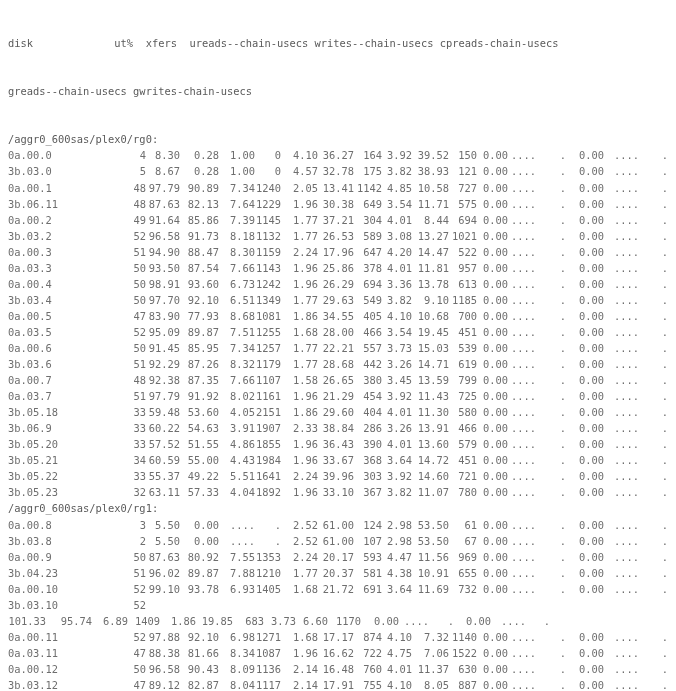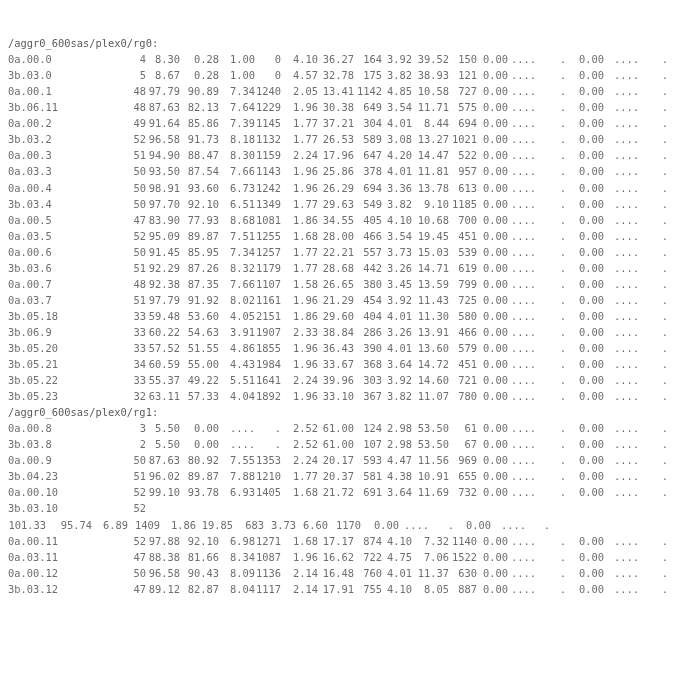--- a/index.html
+++ b/index.html
@@ -16,14 +16,16 @@
   .line { height: 16.05px; position: relative; }
   .cell { position: absolute; top: 0; white-space: pre; }
   .hdr, .grp { position: absolute; left: 0; top: 0; }
   .hdr { color: #5a5a5a; }
   .grp { color: #5a5a5a; }
 </style>
 </head>
 <body>
 
 <div id="term">
+  <div class="line"><span class="hdr">disk             ut%  xfers  ureads--chain-usecs writes--chain-usecs cpreads-chain-usecs</span></div>
+  <div class="line"><span class="hdr">greads--chain-usecs gwrites-chain-usecs</span></div>
   <div id="body-lines"><div class="line"><span class="grp">/aggr0_600sas/plex0/rg0:</span></div><div class="line"><span class="cell" style="left: 0px;">0a.00.0</span><span class="cell" style="left: 131.734px;">4</span><span class="cell" style="left: 146.969px;">8.30</span><span class="cell" style="left: 185.969px;">0.28</span><span class="cell" style="left: 221.969px;">1.00</span><span class="cell" style="left: 266.734px;">0</span><span class="cell" style="left: 284.969px;">4.10</span><span class="cell" style="left: 314.719px;">36.27</span><span class="cell" style="left: 355.219px;">164</span><span class="cell" style="left: 378.969px;">3.92</span><span class="cell" style="left: 409.719px;">39.52</span><span class="cell" style="left: 450.219px;">150</span><span class="cell" style="left: 474.969px;">0.00</span><span class="cell" style="left: 502.969px;">....</span><span class="cell" style="left: 551.734px;">.</span><span class="cell" style="left: 570.969px;">0.00</span><span class="cell" style="left: 605.969px;">....</span><span class="cell" style="left: 653.734px;">.</span></div><div class="line"><span class="cell" style="left: 0px;">3b.03.0</span><span class="cell" style="left: 131.734px;">5</span><span class="cell" style="left: 146.969px;">8.67</span><span class="cell" style="left: 185.969px;">0.28</span><span class="cell" style="left: 221.969px;">1.00</span><span class="cell" style="left: 266.734px;">0</span><span class="cell" style="left: 284.969px;">4.57</span><span class="cell" style="left: 314.719px;">32.78</span><span class="cell" style="left: 355.219px;">175</span><span class="cell" style="left: 378.969px;">3.82</span><span class="cell" style="left: 409.719px;">38.93</span><span class="cell" style="left: 450.219px;">121</span><span class="cell" style="left: 474.969px;">0.00</span><span class="cell" style="left: 502.969px;">....</span><span class="cell" style="left: 551.734px;">.</span><span class="cell" style="left: 570.969px;">0.00</span><span class="cell" style="left: 605.969px;">....</span><span class="cell" style="left: 653.734px;">.</span></div><div class="line"><span class="cell" style="left: 0px;">0a.00.1</span><span class="cell" style="left: 125.484px;">48</span><span class="cell" style="left: 140.719px;">97.79</span><span class="cell" style="left: 179.719px;">90.89</span><span class="cell" style="left: 221.969px;">7.34</span><span class="cell" style="left: 247.969px;">1240</span><span class="cell" style="left: 284.969px;">2.05</span><span class="cell" style="left: 314.719px;">13.41</span><span class="cell" style="left: 348.969px;">1142</span><span class="cell" style="left: 378.969px;">4.85</span><span class="cell" style="left: 409.719px;">10.58</span><span class="cell" style="left: 450.219px;">727</span><span class="cell" style="left: 474.969px;">0.00</span><span class="cell" style="left: 502.969px;">....</span><span class="cell" style="left: 551.734px;">.</span><span class="cell" style="left: 570.969px;">0.00</span><span class="cell" style="left: 605.969px;">....</span><span class="cell" style="left: 653.734px;">.</span></div><div class="line"><span class="cell" style="left: 0px;">3b.06.11</span><span class="cell" style="left: 125.484px;">48</span><span class="cell" style="left: 140.719px;">87.63</span><span class="cell" style="left: 179.719px;">82.13</span><span class="cell" style="left: 221.969px;">7.64</span><span class="cell" style="left: 247.969px;">1229</span><span class="cell" style="left: 284.969px;">1.96</span><span class="cell" style="left: 314.719px;">30.38</span><span class="cell" style="left: 355.219px;">649</span><span class="cell" style="left: 378.969px;">3.54</span><span class="cell" style="left: 409.719px;">11.71</span><span class="cell" style="left: 450.219px;">575</span><span class="cell" style="left: 474.969px;">0.00</span><span class="cell" style="left: 502.969px;">....</span><span class="cell" style="left: 551.734px;">.</span><span class="cell" style="left: 570.969px;">0.00</span><span class="cell" style="left: 605.969px;">....</span><span class="cell" style="left: 653.734px;">.</span></div><div class="line"><span class="cell" style="left: 0px;">0a.00.2</span><span class="cell" style="left: 125.484px;">49</span><span class="cell" style="left: 140.719px;">91.64</span><span class="cell" style="left: 179.719px;">85.86</span><span class="cell" style="left: 221.969px;">7.39</span><span class="cell" style="left: 247.969px;">1145</span><span class="cell" style="left: 284.969px;">1.77</span><span class="cell" style="left: 314.719px;">37.21</span><span class="cell" style="left: 355.219px;">304</span><span class="cell" style="left: 378.969px;">4.01</span><span class="cell" style="left: 415.969px;">8.44</span><span class="cell" style="left: 450.219px;">694</span><span class="cell" style="left: 474.969px;">0.00</span><span class="cell" style="left: 502.969px;">....</span><span class="cell" style="left: 551.734px;">.</span><span class="cell" style="left: 570.969px;">0.00</span><span class="cell" style="left: 605.969px;">....</span><span class="cell" style="left: 653.734px;">.</span></div><div class="line"><span class="cell" style="left: 0px;">3b.03.2</span><span class="cell" style="left: 125.484px;">52</span><span class="cell" style="left: 140.719px;">96.58</span><span class="cell" style="left: 179.719px;">91.73</span><span class="cell" style="left: 221.969px;">8.18</span><span class="cell" style="left: 247.969px;">1132</span><span class="cell" style="left: 284.969px;">1.77</span><span class="cell" style="left: 314.719px;">26.53</span><span class="cell" style="left: 355.219px;">589</span><span class="cell" style="left: 378.969px;">3.08</span><span class="cell" style="left: 409.719px;">13.27</span><span class="cell" style="left: 443.969px;">1021</span><span class="cell" style="left: 474.969px;">0.00</span><span class="cell" style="left: 502.969px;">....</span><span class="cell" style="left: 551.734px;">.</span><span class="cell" style="left: 570.969px;">0.00</span><span class="cell" style="left: 605.969px;">....</span><span class="cell" style="left: 653.734px;">.</span></div><div class="line"><span class="cell" style="left: 0px;">0a.00.3</span><span class="cell" style="left: 125.484px;">51</span><span class="cell" style="left: 140.719px;">94.90</span><span class="cell" style="left: 179.719px;">88.47</span><span class="cell" style="left: 221.969px;">8.30</span><span class="cell" style="left: 247.969px;">1159</span><span class="cell" style="left: 284.969px;">2.24</span><span class="cell" style="left: 314.719px;">17.96</span><span class="cell" style="left: 355.219px;">647</span><span class="cell" style="left: 378.969px;">4.20</span><span class="cell" style="left: 409.719px;">14.47</span><span class="cell" style="left: 450.219px;">522</span><span class="cell" style="left: 474.969px;">0.00</span><span class="cell" style="left: 502.969px;">....</span><span class="cell" style="left: 551.734px;">.</span><span class="cell" style="left: 570.969px;">0.00</span><span class="cell" style="left: 605.969px;">....</span><span class="cell" style="left: 653.734px;">.</span></div><div class="line"><span class="cell" style="left: 0px;">0a.03.3</span><span class="cell" style="left: 125.484px;">50</span><span class="cell" style="left: 140.719px;">93.50</span><span class="cell" style="left: 179.719px;">87.54</span><span class="cell" style="left: 221.969px;">7.66</span><span class="cell" style="left: 247.969px;">1143</span><span class="cell" style="left: 284.969px;">1.96</span><span class="cell" style="left: 314.719px;">25.86</span><span class="cell" style="left: 355.219px;">378</span><span class="cell" style="left: 378.969px;">4.01</span><span class="cell" style="left: 409.719px;">11.81</span><span class="cell" style="left: 450.219px;">957</span><span class="cell" style="left: 474.969px;">0.00</span><span class="cell" style="left: 502.969px;">....</span><span class="cell" style="left: 551.734px;">.</span><span class="cell" style="left: 570.969px;">0.00</span><span class="cell" style="left: 605.969px;">....</span><span class="cell" style="left: 653.734px;">.</span></div><div class="line"><span class="cell" style="left: 0px;">0a.00.4</span><span class="cell" style="left: 125.484px;">50</span><span class="cell" style="left: 140.719px;">98.91</span><span class="cell" style="left: 179.719px;">93.60</span><span class="cell" style="left: 221.969px;">6.73</span><span class="cell" style="left: 247.969px;">1242</span><span class="cell" style="left: 284.969px;">1.96</span><span class="cell" style="left: 314.719px;">26.29</span><span class="cell" style="left: 355.219px;">694</span><span class="cell" style="left: 378.969px;">3.36</span><span class="cell" style="left: 409.719px;">13.78</span><span class="cell" style="left: 450.219px;">613</span><span class="cell" style="left: 474.969px;">0.00</span><span class="cell" style="left: 502.969px;">....</span><span class="cell" style="left: 551.734px;">.</span><span class="cell" style="left: 570.969px;">0.00</span><span class="cell" style="left: 605.969px;">....</span><span class="cell" style="left: 653.734px;">.</span></div><div class="line"><span class="cell" style="left: 0px;">3b.03.4</span><span class="cell" style="left: 125.484px;">50</span><span class="cell" style="left: 140.719px;">97.70</span><span class="cell" style="left: 179.719px;">92.10</span><span class="cell" style="left: 221.969px;">6.51</span><span class="cell" style="left: 247.969px;">1349</span><span class="cell" style="left: 284.969px;">1.77</span><span class="cell" style="left: 314.719px;">29.63</span><span class="cell" style="left: 355.219px;">549</span><span class="cell" style="left: 378.969px;">3.82</span><span class="cell" style="left: 415.969px;">9.10</span><span class="cell" style="left: 443.969px;">1185</span><span class="cell" style="left: 474.969px;">0.00</span><span class="cell" style="left: 502.969px;">....</span><span class="cell" style="left: 551.734px;">.</span><span class="cell" style="left: 570.969px;">0.00</span><span class="cell" style="left: 605.969px;">....</span><span class="cell" style="left: 653.734px;">.</span></div><div class="line"><span class="cell" style="left: 0px;">0a.00.5</span><span class="cell" style="left: 125.484px;">47</span><span class="cell" style="left: 140.719px;">83.90</span><span class="cell" style="left: 179.719px;">77.93</span><span class="cell" style="left: 221.969px;">8.68</span><span class="cell" style="left: 247.969px;">1081</span><span class="cell" style="left: 284.969px;">1.86</span><span class="cell" style="left: 314.719px;">34.55</span><span class="cell" style="left: 355.219px;">405</span><span class="cell" style="left: 378.969px;">4.10</span><span class="cell" style="left: 409.719px;">10.68</span><span class="cell" style="left: 450.219px;">700</span><span class="cell" style="left: 474.969px;">0.00</span><span class="cell" style="left: 502.969px;">....</span><span class="cell" style="left: 551.734px;">.</span><span class="cell" style="left: 570.969px;">0.00</span><span class="cell" style="left: 605.969px;">....</span><span class="cell" style="left: 653.734px;">.</span></div><div class="line"><span class="cell" style="left: 0px;">0a.03.5</span><span class="cell" style="left: 125.484px;">52</span><span class="cell" style="left: 140.719px;">95.09</span><span class="cell" style="left: 179.719px;">89.87</span><span class="cell" style="left: 221.969px;">7.51</span><span class="cell" style="left: 247.969px;">1255</span><span class="cell" style="left: 284.969px;">1.68</span><span class="cell" style="left: 314.719px;">28.00</span><span class="cell" style="left: 355.219px;">466</span><span class="cell" style="left: 378.969px;">3.54</span><span class="cell" style="left: 409.719px;">19.45</span><span class="cell" style="left: 450.219px;">451</span><span class="cell" style="left: 474.969px;">0.00</span><span class="cell" style="left: 502.969px;">....</span><span class="cell" style="left: 551.734px;">.</span><span class="cell" style="left: 570.969px;">0.00</span><span class="cell" style="left: 605.969px;">....</span><span class="cell" style="left: 653.734px;">.</span></div><div class="line"><span class="cell" style="left: 0px;">0a.00.6</span><span class="cell" style="left: 125.484px;">50</span><span class="cell" style="left: 140.719px;">91.45</span><span class="cell" style="left: 179.719px;">85.95</span><span class="cell" style="left: 221.969px;">7.34</span><span class="cell" style="left: 247.969px;">1257</span><span class="cell" style="left: 284.969px;">1.77</span><span class="cell" style="left: 314.719px;">22.21</span><span class="cell" style="left: 355.219px;">557</span><span class="cell" style="left: 378.969px;">3.73</span><span class="cell" style="left: 409.719px;">15.03</span><span class="cell" style="left: 450.219px;">539</span><span class="cell" style="left: 474.969px;">0.00</span><span class="cell" style="left: 502.969px;">....</span><span class="cell" style="left: 551.734px;">.</span><span class="cell" style="left: 570.969px;">0.00</span><span class="cell" style="left: 605.969px;">....</span><span class="cell" style="left: 653.734px;">.</span></div><div class="line"><span class="cell" style="left: 0px;">3b.03.6</span><span class="cell" style="left: 125.484px;">51</span><span class="cell" style="left: 140.719px;">92.29</span><span class="cell" style="left: 179.719px;">87.26</span><span class="cell" style="left: 221.969px;">8.32</span><span class="cell" style="left: 247.969px;">1179</span><span class="cell" style="left: 284.969px;">1.77</span><span class="cell" style="left: 314.719px;">28.68</span><span class="cell" style="left: 355.219px;">442</span><span class="cell" style="left: 378.969px;">3.26</span><span class="cell" style="left: 409.719px;">14.71</span><span class="cell" style="left: 450.219px;">619</span><span class="cell" style="left: 474.969px;">0.00</span><span class="cell" style="left: 502.969px;">....</span><span class="cell" style="left: 551.734px;">.</span><span class="cell" style="left: 570.969px;">0.00</span><span class="cell" style="left: 605.969px;">....</span><span class="cell" style="left: 653.734px;">.</span></div><div class="line"><span class="cell" style="left: 0px;">0a.00.7</span><span class="cell" style="left: 125.484px;">48</span><span class="cell" style="left: 140.719px;">92.38</span><span class="cell" style="left: 179.719px;">87.35</span><span class="cell" style="left: 221.969px;">7.66</span><span class="cell" style="left: 247.969px;">1107</span><span class="cell" style="left: 284.969px;">1.58</span><span class="cell" style="left: 314.719px;">26.65</span><span class="cell" style="left: 355.219px;">380</span><span class="cell" style="left: 378.969px;">3.45</span><span class="cell" style="left: 409.719px;">13.59</span><span class="cell" style="left: 450.219px;">799</span><span class="cell" style="left: 474.969px;">0.00</span><span class="cell" style="left: 502.969px;">....</span><span class="cell" style="left: 551.734px;">.</span><span class="cell" style="left: 570.969px;">0.00</span><span class="cell" style="left: 605.969px;">....</span><span class="cell" style="left: 653.734px;">.</span></div><div class="line"><span class="cell" style="left: 0px;">0a.03.7</span><span class="cell" style="left: 125.484px;">51</span><span class="cell" style="left: 140.719px;">97.79</span><span class="cell" style="left: 179.719px;">91.92</span><span class="cell" style="left: 221.969px;">8.02</span><span class="cell" style="left: 247.969px;">1161</span><span class="cell" style="left: 284.969px;">1.96</span><span class="cell" style="left: 314.719px;">21.29</span><span class="cell" style="left: 355.219px;">454</span><span class="cell" style="left: 378.969px;">3.92</span><span class="cell" style="left: 409.719px;">11.43</span><span class="cell" style="left: 450.219px;">725</span><span class="cell" style="left: 474.969px;">0.00</span><span class="cell" style="left: 502.969px;">....</span><span class="cell" style="left: 551.734px;">.</span><span class="cell" style="left: 570.969px;">0.00</span><span class="cell" style="left: 605.969px;">....</span><span class="cell" style="left: 653.734px;">.</span></div><div class="line"><span class="cell" style="left: 0px;">3b.05.18</span><span class="cell" style="left: 125.484px;">33</span><span class="cell" style="left: 140.719px;">59.48</span><span class="cell" style="left: 179.719px;">53.60</span><span class="cell" style="left: 221.969px;">4.05</span><span class="cell" style="left: 247.969px;">2151</span><span class="cell" style="left: 284.969px;">1.86</span><span class="cell" style="left: 314.719px;">29.60</span><span class="cell" style="left: 355.219px;">404</span><span class="cell" style="left: 378.969px;">4.01</span><span class="cell" style="left: 409.719px;">11.30</span><span class="cell" style="left: 450.219px;">580</span><span class="cell" style="left: 474.969px;">0.00</span><span class="cell" style="left: 502.969px;">....</span><span class="cell" style="left: 551.734px;">.</span><span class="cell" style="left: 570.969px;">0.00</span><span class="cell" style="left: 605.969px;">....</span><span class="cell" style="left: 653.734px;">.</span></div><div class="line"><span class="cell" style="left: 0px;">3b.06.9</span><span class="cell" style="left: 125.484px;">33</span><span class="cell" style="left: 140.719px;">60.22</span><span class="cell" style="left: 179.719px;">54.63</span><span class="cell" style="left: 221.969px;">3.91</span><span class="cell" style="left: 247.969px;">1907</span><span class="cell" style="left: 284.969px;">2.33</span><span class="cell" style="left: 314.719px;">38.84</span><span class="cell" style="left: 355.219px;">286</span><span class="cell" style="left: 378.969px;">3.26</span><span class="cell" style="left: 409.719px;">13.91</span><span class="cell" style="left: 450.219px;">466</span><span class="cell" style="left: 474.969px;">0.00</span><span class="cell" style="left: 502.969px;">....</span><span class="cell" style="left: 551.734px;">.</span><span class="cell" style="left: 570.969px;">0.00</span><span class="cell" style="left: 605.969px;">....</span><span class="cell" style="left: 653.734px;">.</span></div><div class="line"><span class="cell" style="left: 0px;">3b.05.20</span><span class="cell" style="left: 125.484px;">33</span><span class="cell" style="left: 140.719px;">57.52</span><span class="cell" style="left: 179.719px;">51.55</span><span class="cell" style="left: 221.969px;">4.86</span><span class="cell" style="left: 247.969px;">1855</span><span class="cell" style="left: 284.969px;">1.96</span><span class="cell" style="left: 314.719px;">36.43</span><span class="cell" style="left: 355.219px;">390</span><span class="cell" style="left: 378.969px;">4.01</span><span class="cell" style="left: 409.719px;">13.60</span><span class="cell" style="left: 450.219px;">579</span><span class="cell" style="left: 474.969px;">0.00</span><span class="cell" style="left: 502.969px;">....</span><span class="cell" style="left: 551.734px;">.</span><span class="cell" style="left: 570.969px;">0.00</span><span class="cell" style="left: 605.969px;">....</span><span class="cell" style="left: 653.734px;">.</span></div><div class="line"><span class="cell" style="left: 0px;">3b.05.21</span><span class="cell" style="left: 125.484px;">34</span><span class="cell" style="left: 140.719px;">60.59</span><span class="cell" style="left: 179.719px;">55.00</span><span class="cell" style="left: 221.969px;">4.43</span><span class="cell" style="left: 247.969px;">1984</span><span class="cell" style="left: 284.969px;">1.96</span><span class="cell" style="left: 314.719px;">33.67</span><span class="cell" style="left: 355.219px;">368</span><span class="cell" style="left: 378.969px;">3.64</span><span class="cell" style="left: 409.719px;">14.72</span><span class="cell" style="left: 450.219px;">451</span><span class="cell" style="left: 474.969px;">0.00</span><span class="cell" style="left: 502.969px;">....</span><span class="cell" style="left: 551.734px;">.</span><span class="cell" style="left: 570.969px;">0.00</span><span class="cell" style="left: 605.969px;">....</span><span class="cell" style="left: 653.734px;">.</span></div><div class="line"><span class="cell" style="left: 0px;">3b.05.22</span><span class="cell" style="left: 125.484px;">33</span><span class="cell" style="left: 140.719px;">55.37</span><span class="cell" style="left: 179.719px;">49.22</span><span class="cell" style="left: 221.969px;">5.51</span><span class="cell" style="left: 247.969px;">1641</span><span class="cell" style="left: 284.969px;">2.24</span><span class="cell" style="left: 314.719px;">39.96</span><span class="cell" style="left: 355.219px;">303</span><span class="cell" style="left: 378.969px;">3.92</span><span class="cell" style="left: 409.719px;">14.60</span><span class="cell" style="left: 450.219px;">721</span><span class="cell" style="left: 474.969px;">0.00</span><span class="cell" style="left: 502.969px;">....</span><span class="cell" style="left: 551.734px;">.</span><span class="cell" style="left: 570.969px;">0.00</span><span class="cell" style="left: 605.969px;">....</span><span class="cell" style="left: 653.734px;">.</span></div><div class="line"><span class="cell" style="left: 0px;">3b.05.23</span><span class="cell" style="left: 125.484px;">32</span><span class="cell" style="left: 140.719px;">63.11</span><span class="cell" style="left: 179.719px;">57.33</span><span class="cell" style="left: 221.969px;">4.04</span><span class="cell" style="left: 247.969px;">1892</span><span class="cell" style="left: 284.969px;">1.96</span><span class="cell" style="left: 314.719px;">33.10</span><span class="cell" style="left: 355.219px;">367</span><span class="cell" style="left: 378.969px;">3.82</span><span class="cell" style="left: 409.719px;">11.07</span><span class="cell" style="left: 450.219px;">780</span><span class="cell" style="left: 474.969px;">0.00</span><span class="cell" style="left: 502.969px;">....</span><span class="cell" style="left: 551.734px;">.</span><span class="cell" style="left: 570.969px;">0.00</span><span class="cell" style="left: 605.969px;">....</span><span class="cell" style="left: 653.734px;">.</span></div><div class="line"><span class="grp">/aggr0_600sas/plex0/rg1:</span></div><div class="line"><span class="cell" style="left: 0px;">0a.00.8</span><span class="cell" style="left: 131.734px;">3</span><span class="cell" style="left: 146.969px;">5.50</span><span class="cell" style="left: 185.969px;">0.00</span><span class="cell" style="left: 221.969px;">....</span><span class="cell" style="left: 266.734px;">.</span><span class="cell" style="left: 284.969px;">2.52</span><span class="cell" style="left: 314.719px;">61.00</span><span class="cell" style="left: 355.219px;">124</span><span class="cell" style="left: 378.969px;">2.98</span><span class="cell" style="left: 409.719px;">53.50</span><span class="cell" style="left: 456.484px;">61</span><span class="cell" style="left: 474.969px;">0.00</span><span class="cell" style="left: 502.969px;">....</span><span class="cell" style="left: 551.734px;">.</span><span class="cell" style="left: 570.969px;">0.00</span><span class="cell" style="left: 605.969px;">....</span><span class="cell" style="left: 653.734px;">.</span></div><div class="line"><span class="cell" style="left: 0px;">3b.03.8</span><span class="cell" style="left: 131.734px;">2</span><span class="cell" style="left: 146.969px;">5.50</span><span class="cell" style="left: 185.969px;">0.00</span><span class="cell" style="left: 221.969px;">....</span><span class="cell" style="left: 266.734px;">.</span><span class="cell" style="left: 284.969px;">2.52</span><span class="cell" style="left: 314.719px;">61.00</span><span class="cell" style="left: 355.219px;">107</span><span class="cell" style="left: 378.969px;">2.98</span><span class="cell" style="left: 409.719px;">53.50</span><span class="cell" style="left: 456.484px;">67</span><span class="cell" style="left: 474.969px;">0.00</span><span class="cell" style="left: 502.969px;">....</span><span class="cell" style="left: 551.734px;">.</span><span class="cell" style="left: 570.969px;">0.00</span><span class="cell" style="left: 605.969px;">....</span><span class="cell" style="left: 653.734px;">.</span></div><div class="line"><span class="cell" style="left: 0px;">0a.00.9</span><span class="cell" style="left: 125.484px;">50</span><span class="cell" style="left: 140.719px;">87.63</span><span class="cell" style="left: 179.719px;">80.92</span><span class="cell" style="left: 221.969px;">7.55</span><span class="cell" style="left: 247.969px;">1353</span><span class="cell" style="left: 284.969px;">2.24</span><span class="cell" style="left: 314.719px;">20.17</span><span class="cell" style="left: 355.219px;">593</span><span class="cell" style="left: 378.969px;">4.47</span><span class="cell" style="left: 409.719px;">11.56</span><span class="cell" style="left: 450.219px;">969</span><span class="cell" style="left: 474.969px;">0.00</span><span class="cell" style="left: 502.969px;">....</span><span class="cell" style="left: 551.734px;">.</span><span class="cell" style="left: 570.969px;">0.00</span><span class="cell" style="left: 605.969px;">....</span><span class="cell" style="left: 653.734px;">.</span></div><div class="line"><span class="cell" style="left: 0px;">3b.04.23</span><span class="cell" style="left: 125.484px;">51</span><span class="cell" style="left: 140.719px;">96.02</span><span class="cell" style="left: 179.719px;">89.87</span><span class="cell" style="left: 221.969px;">7.88</span><span class="cell" style="left: 247.969px;">1210</span><span class="cell" style="left: 284.969px;">1.77</span><span class="cell" style="left: 314.719px;">20.37</span><span class="cell" style="left: 355.219px;">581</span><span class="cell" style="left: 378.969px;">4.38</span><span class="cell" style="left: 409.719px;">10.91</span><span class="cell" style="left: 450.219px;">655</span><span class="cell" style="left: 474.969px;">0.00</span><span class="cell" style="left: 502.969px;">....</span><span class="cell" style="left: 551.734px;">.</span><span class="cell" style="left: 570.969px;">0.00</span><span class="cell" style="left: 605.969px;">....</span><span class="cell" style="left: 653.734px;">.</span></div><div class="line"><span class="cell" style="left: 0px;">0a.00.10</span><span class="cell" style="left: 125.484px;">52</span><span class="cell" style="left: 140.719px;">99.10</span><span class="cell" style="left: 179.719px;">93.78</span><span class="cell" style="left: 221.969px;">6.93</span><span class="cell" style="left: 247.969px;">1405</span><span class="cell" style="left: 284.969px;">1.68</span><span class="cell" style="left: 314.719px;">21.72</span><span class="cell" style="left: 355.219px;">691</span><span class="cell" style="left: 378.969px;">3.64</span><span class="cell" style="left: 409.719px;">11.69</span><span class="cell" style="left: 450.219px;">732</span><span class="cell" style="left: 474.969px;">0.00</span><span class="cell" style="left: 502.969px;">....</span><span class="cell" style="left: 551.734px;">.</span><span class="cell" style="left: 570.969px;">0.00</span><span class="cell" style="left: 605.969px;">....</span><span class="cell" style="left: 653.734px;">.</span></div><div class="line"><span class="cell" style="left: 0px;">3b.03.10</span><span class="cell" style="left: 125.484px;">52</span></div><div class="line"><span class="cell" style="left: 0.453125px;">101.33</span><span class="cell" style="left: 52.7188px;">95.74</span><span class="cell" style="left: 94.9688px;">6.89</span><span class="cell" style="left: 126.969px;">1409</span><span class="cell" style="left: 162.969px;">1.86</span><span class="cell" style="left: 193.719px;">19.85</span><span class="cell" style="left: 237.219px;">683</span><span class="cell" style="left: 262.969px;">3.73</span><span class="cell" style="left: 294.969px;">6.60</span><span class="cell" style="left: 327.969px;">1170</span><span class="cell" style="left: 365.969px;">0.00</span><span class="cell" style="left: 395.969px;">....</span><span class="cell" style="left: 439.734px;">.</span><span class="cell" style="left: 457.969px;">0.00</span><span class="cell" style="left: 492.969px;">....</span><span class="cell" style="left: 535.734px;">.</span></div><div class="line"><span class="cell" style="left: 0px;">0a.00.11</span><span class="cell" style="left: 125.484px;">52</span><span class="cell" style="left: 140.719px;">97.88</span><span class="cell" style="left: 179.719px;">92.10</span><span class="cell" style="left: 221.969px;">6.98</span><span class="cell" style="left: 247.969px;">1271</span><span class="cell" style="left: 284.969px;">1.68</span><span class="cell" style="left: 314.719px;">17.17</span><span class="cell" style="left: 355.219px;">874</span><span class="cell" style="left: 378.969px;">4.10</span><span class="cell" style="left: 415.969px;">7.32</span><span class="cell" style="left: 443.969px;">1140</span><span class="cell" style="left: 474.969px;">0.00</span><span class="cell" style="left: 502.969px;">....</span><span class="cell" style="left: 551.734px;">.</span><span class="cell" style="left: 570.969px;">0.00</span><span class="cell" style="left: 605.969px;">....</span><span class="cell" style="left: 653.734px;">.</span></div><div class="line"><span class="cell" style="left: 0px;">0a.03.11</span><span class="cell" style="left: 125.484px;">47</span><span class="cell" style="left: 140.719px;">88.38</span><span class="cell" style="left: 179.719px;">81.66</span><span class="cell" style="left: 221.969px;">8.34</span><span class="cell" style="left: 247.969px;">1087</span><span class="cell" style="left: 284.969px;">1.96</span><span class="cell" style="left: 314.719px;">16.62</span><span class="cell" style="left: 355.219px;">722</span><span class="cell" style="left: 378.969px;">4.75</span><span class="cell" style="left: 415.969px;">7.06</span><span class="cell" style="left: 443.969px;">1522</span><span class="cell" style="left: 474.969px;">0.00</span><span class="cell" style="left: 502.969px;">....</span><span class="cell" style="left: 551.734px;">.</span><span class="cell" style="left: 570.969px;">0.00</span><span class="cell" style="left: 605.969px;">....</span><span class="cell" style="left: 653.734px;">.</span></div><div class="line"><span class="cell" style="left: 0px;">0a.00.12</span><span class="cell" style="left: 125.484px;">50</span><span class="cell" style="left: 140.719px;">96.58</span><span class="cell" style="left: 179.719px;">90.43</span><span class="cell" style="left: 221.969px;">8.09</span><span class="cell" style="left: 247.969px;">1136</span><span class="cell" style="left: 284.969px;">2.14</span><span class="cell" style="left: 314.719px;">16.48</span><span class="cell" style="left: 355.219px;">760</span><span class="cell" style="left: 378.969px;">4.01</span><span class="cell" style="left: 409.719px;">11.37</span><span class="cell" style="left: 450.219px;">630</span><span class="cell" style="left: 474.969px;">0.00</span><span class="cell" style="left: 502.969px;">....</span><span class="cell" style="left: 551.734px;">.</span><span class="cell" style="left: 570.969px;">0.00</span><span class="cell" style="left: 605.969px;">....</span><span class="cell" style="left: 653.734px;">.</span></div><div class="line"><span class="cell" style="left: 0px;">3b.03.12</span><span class="cell" style="left: 125.484px;">47</span><span class="cell" style="left: 140.719px;">89.12</span><span class="cell" style="left: 179.719px;">82.87</span><span class="cell" style="left: 221.969px;">8.04</span><span class="cell" style="left: 247.969px;">1117</span><span class="cell" style="left: 284.969px;">2.14</span><span class="cell" style="left: 314.719px;">17.91</span><span class="cell" style="left: 355.219px;">755</span><span class="cell" style="left: 378.969px;">4.10</span><span class="cell" style="left: 415.969px;">8.05</span><span class="cell" style="left: 450.219px;">887</span><span class="cell" style="left: 474.969px;">0.00</span><span class="cell" style="left: 502.969px;">....</span><span class="cell" style="left: 551.734px;">.</span><span class="cell" style="left: 570.969px;">0.00</span><span class="cell" style="left: 605.969px;">....</span><span class="cell" style="left: 653.734px;">.</span></div></div>
 </div>
 
 </body></html>

